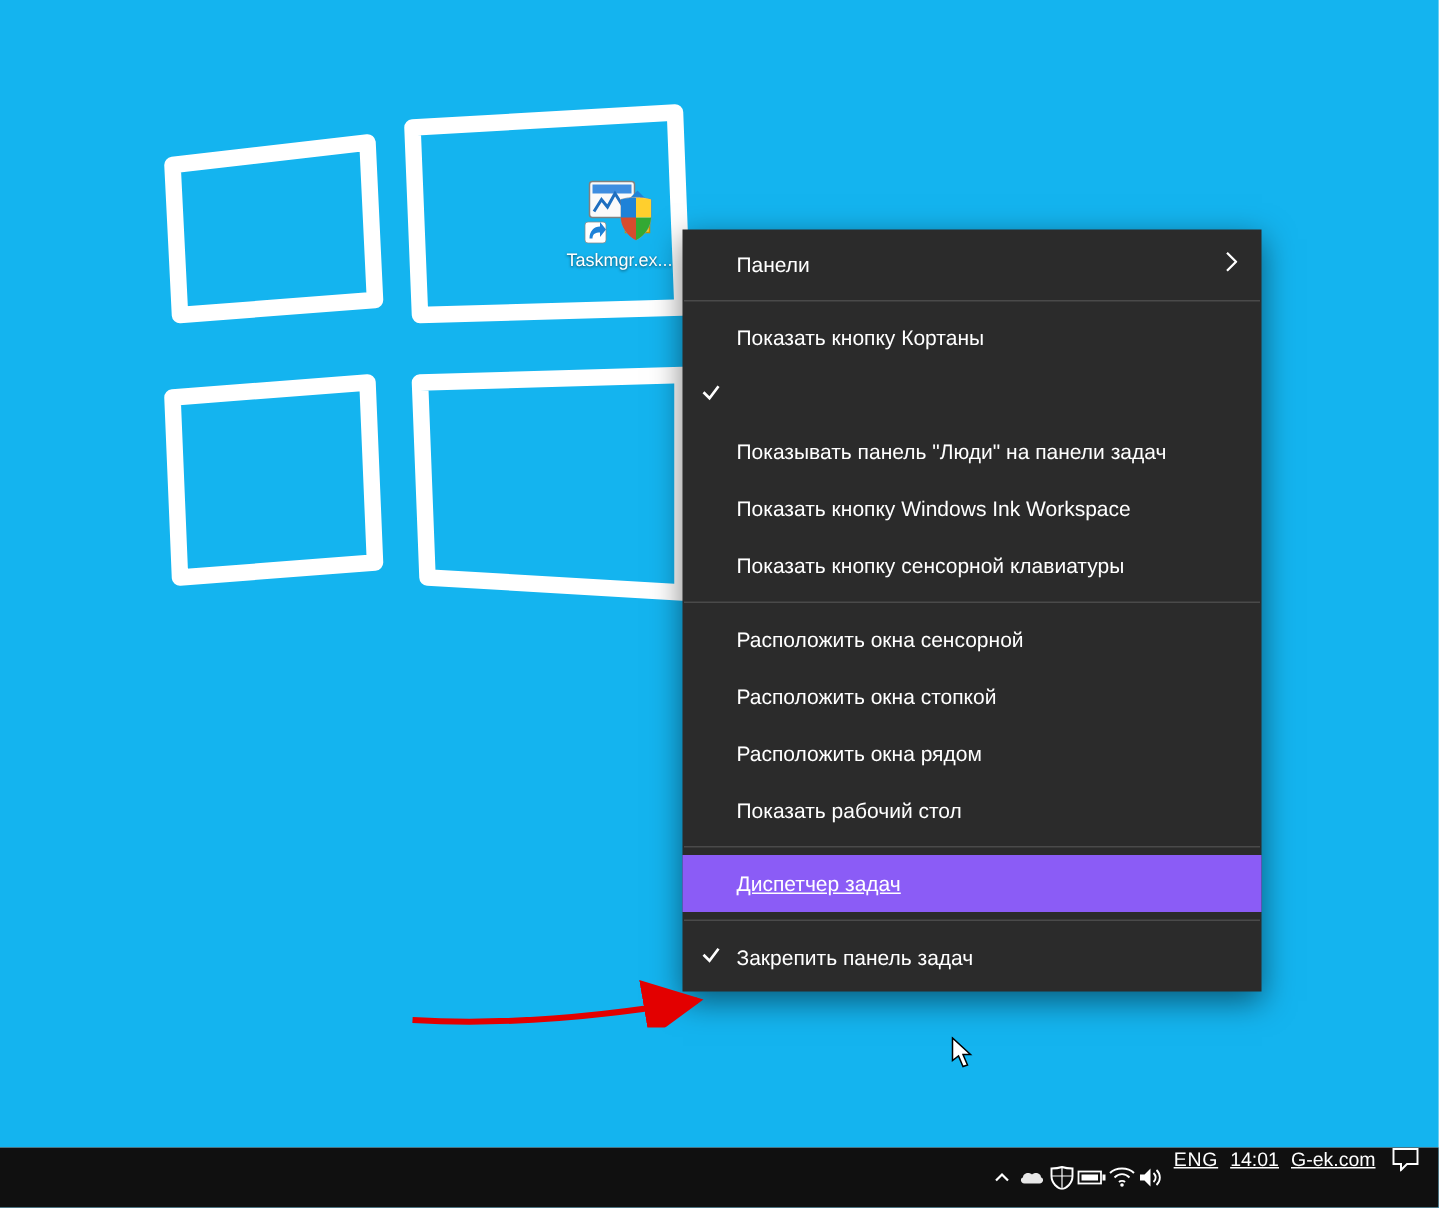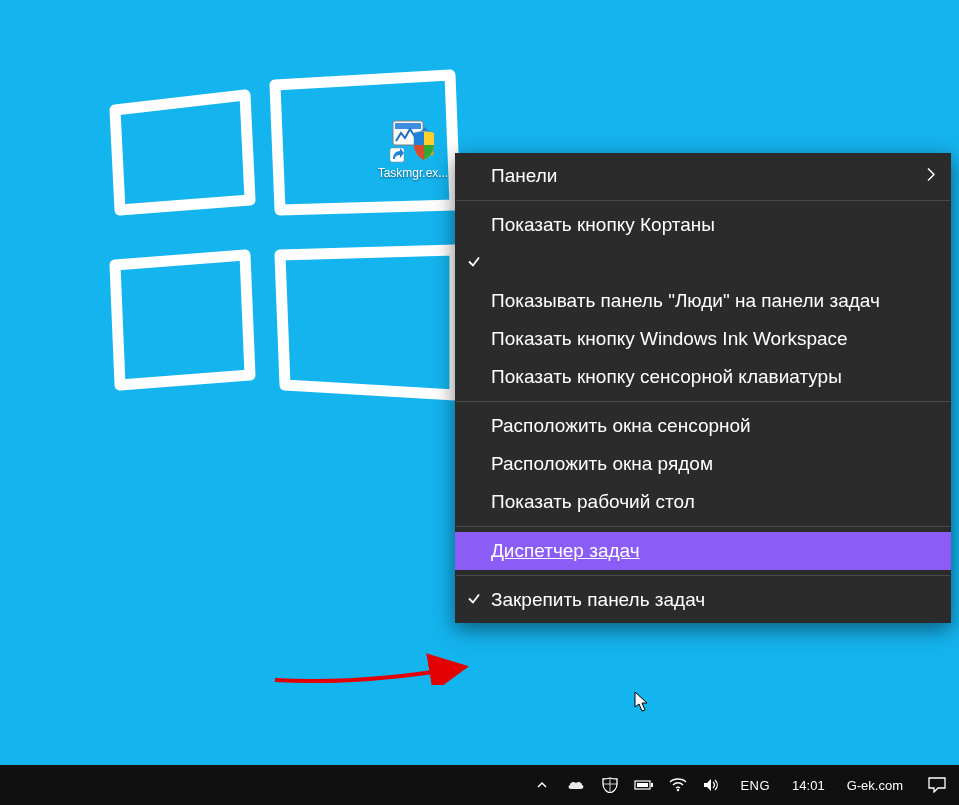--- a/index.html
+++ b/index.html
@@ -38,24 +38,24 @@
   .shortcut .icon-wrap svg { width: 48px; height: 48px; }
   .shortcut-label {
     display: block;
     text-shadow: 0 1px 2px rgba(0,0,0,.6);
   }
   
   .context-menu {
     position: absolute;
     left: 455px;
     top: 153px;
-    width: 496px;
+    width: 386px;
     background: #2b2b2b;
     color: #fff;
-    font-size: 19px;
+    font-size: 14px;
     box-shadow: 0 6px 20px rgba(0,0,0,.5);
     padding: 4px 0;
     text-align: right;
   }
   .menu-item {
     position: relative;
     display: flex;
     align-items: center;
     height: 38px;
     padding: 0 18px 0 36px;
@@ -118,24 +118,25 @@
     height: 40px;
     background: #101010;
     color: #fff;
     display: flex;
     align-items: center;
     font-size: 13px;
   }
   .tray {
     margin-left: auto;
     display: flex;
-    align-items: center;
-    gap: 14px;
+    align-items: flex-start;
+    gap: 0;
     padding-right: 6px;
     height: 100%;
+    text-decoration: underline;
   }
   .tray .tray-icon { display: flex; align-items: center; justify-content: center; width: 20px; height: 40px; }
   .tray .lang, .tray .clock, .tray .brand { padding: 0 4px; }
   .tray .lang { letter-spacing: 0.5px; }
   .tray .notif { width: 32px; display:flex; align-items:center; justify-content:center; }
   .tray svg { display:block; }
 </style>
 </head>
 <body>
 
@@ -203,20 +204,23 @@
       <span>Показать кнопку Windows Ink Workspace</span>
     </div>
     <div class="menu-item">
       <span>Показать кнопку сенсорной клавиатуры</span>
     </div>
     <div class="menu-sep"></div>
     <div class="menu-item">
       <span>Расположить окна сенсорной</span>
     </div>
     <div class="menu-item">
+      <span>Расположить окна стопкой</span>
+    </div>
+    <div class="menu-item">
       <span>Расположить окна рядом</span>
     </div>
     <div class="menu-item">
       <span>Показать рабочий стол</span>
     </div>
     <div class="menu-sep"></div>
     <div class="menu-item hover">
       <span>Диспетчер задач</span>
     </div>
     <div class="menu-sep"></div>

